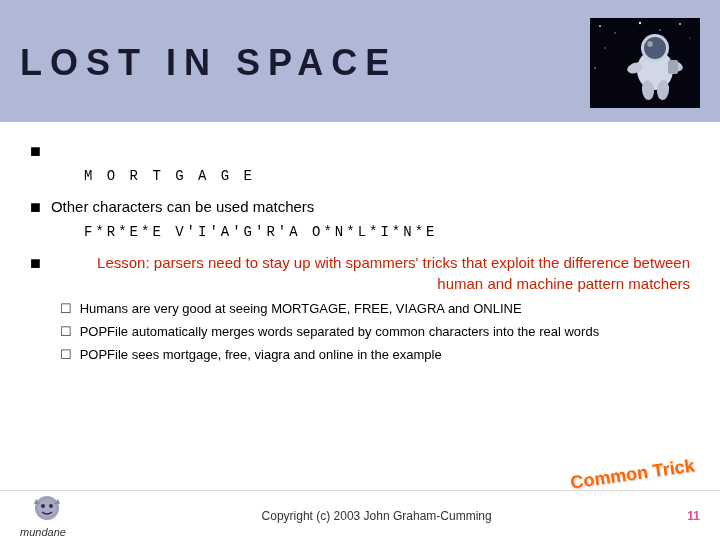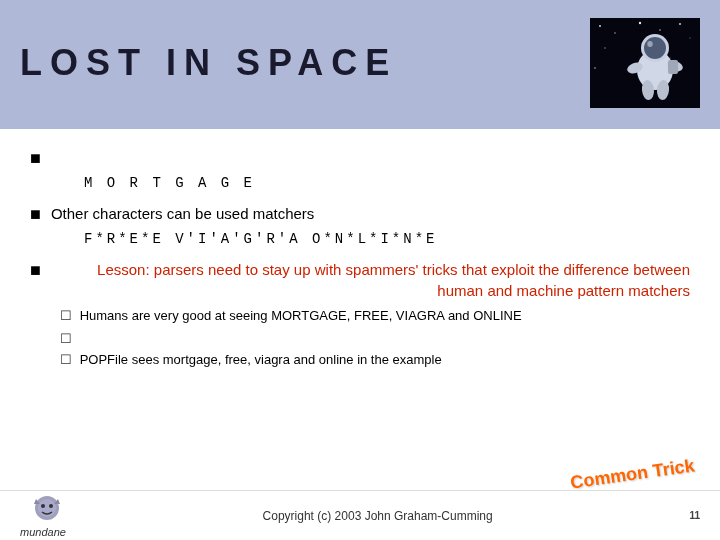--- a/index.html
+++ b/index.html
@@ -16,21 +16,21 @@
       width: 720px;
       height: 540px;
       background: #ffffff;
       position: relative;
       padding: 0;
     }
 
     
     .header-bar {
       background: #b0b8d8;
-      padding: 18px 20px 21px 20px;
+      padding: 18px 20px 14px 20px;
       display: flex;
       align-items: center;
       justify-content: space-between;
     }
 
     .title-text {
       font-size: 36px;
       font-weight: bold;
       letter-spacing: 8px;
       color: #1a1a2e;
@@ -167,22 +167,22 @@
       font-style: italic;
     }
 
     .footer-copyright {
       font-size: 12px;
       color: #333;
       text-align: center;
     }
 
     .footer-page {
-      font-size: 10px;
-      color: #404040;
+      font-size: 12px;
+      color: #ec4899;
       font-weight: bold;
     }
   </style>
 </head>
 <body>
 
 <div class="slide">
 
   <div class="header-bar">
     <span class="title-text">LOST IN SPACE</span>
@@ -241,20 +241,21 @@
         <span class="bullet-dot">■</span>
         <span class="bullet-text lesson-text">Lesson: parsers need to stay up with spammers' tricks that exploit the difference between human and machine pattern matchers</span>
       </div>
       <div class="sub-bullets">
         <div class="sub-bullet">
           <span class="sub-bullet-icon">☐</span>
           <span class="sub-bullet-text">Humans are very good at seeing MORTGAGE, FREE, VIAGRA and ONLINE</span>
         </div>
         <div class="sub-bullet">
           <span class="sub-bullet-icon">☐</span>
+          <span class="sub-bullet-text">POPFile automatically merges words separated by common characters into the real words</span>
         </div>
         <div class="sub-bullet">
           <span class="sub-bullet-icon">☐</span>
           <span class="sub-bullet-text">POPFile sees mortgage, free, viagra and online in the example</span>
         </div>
       </div>
     </div>
 
   </div>
 

